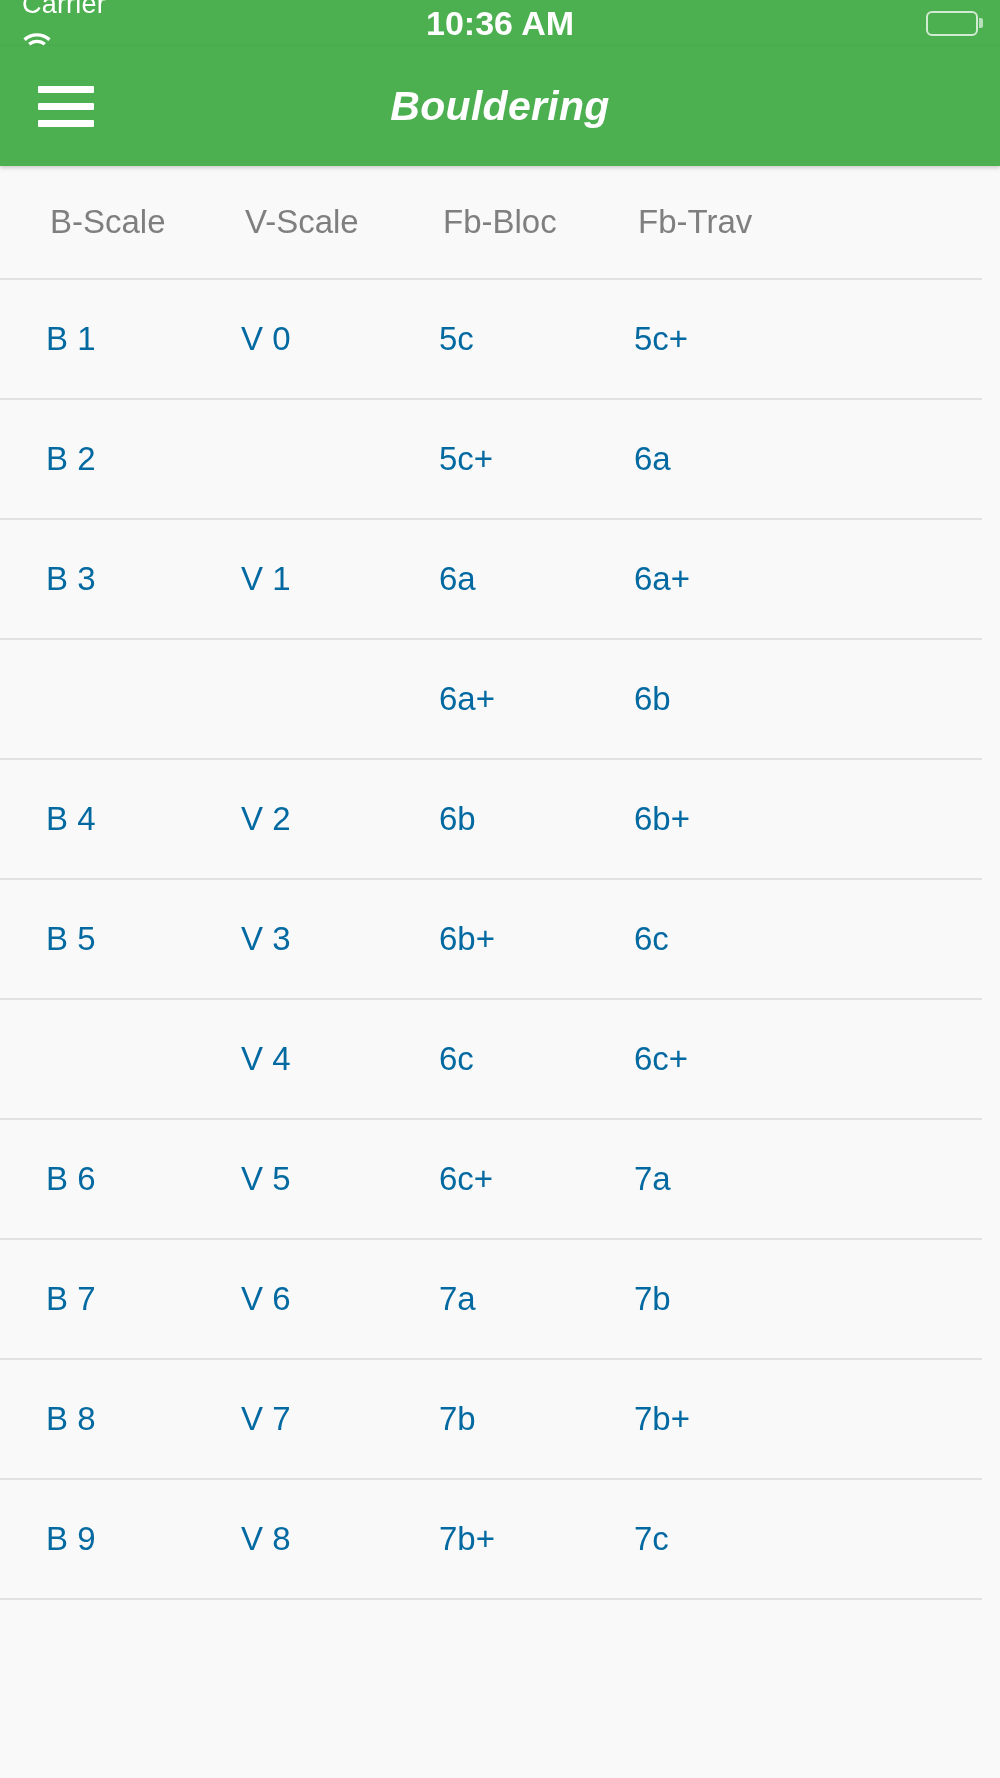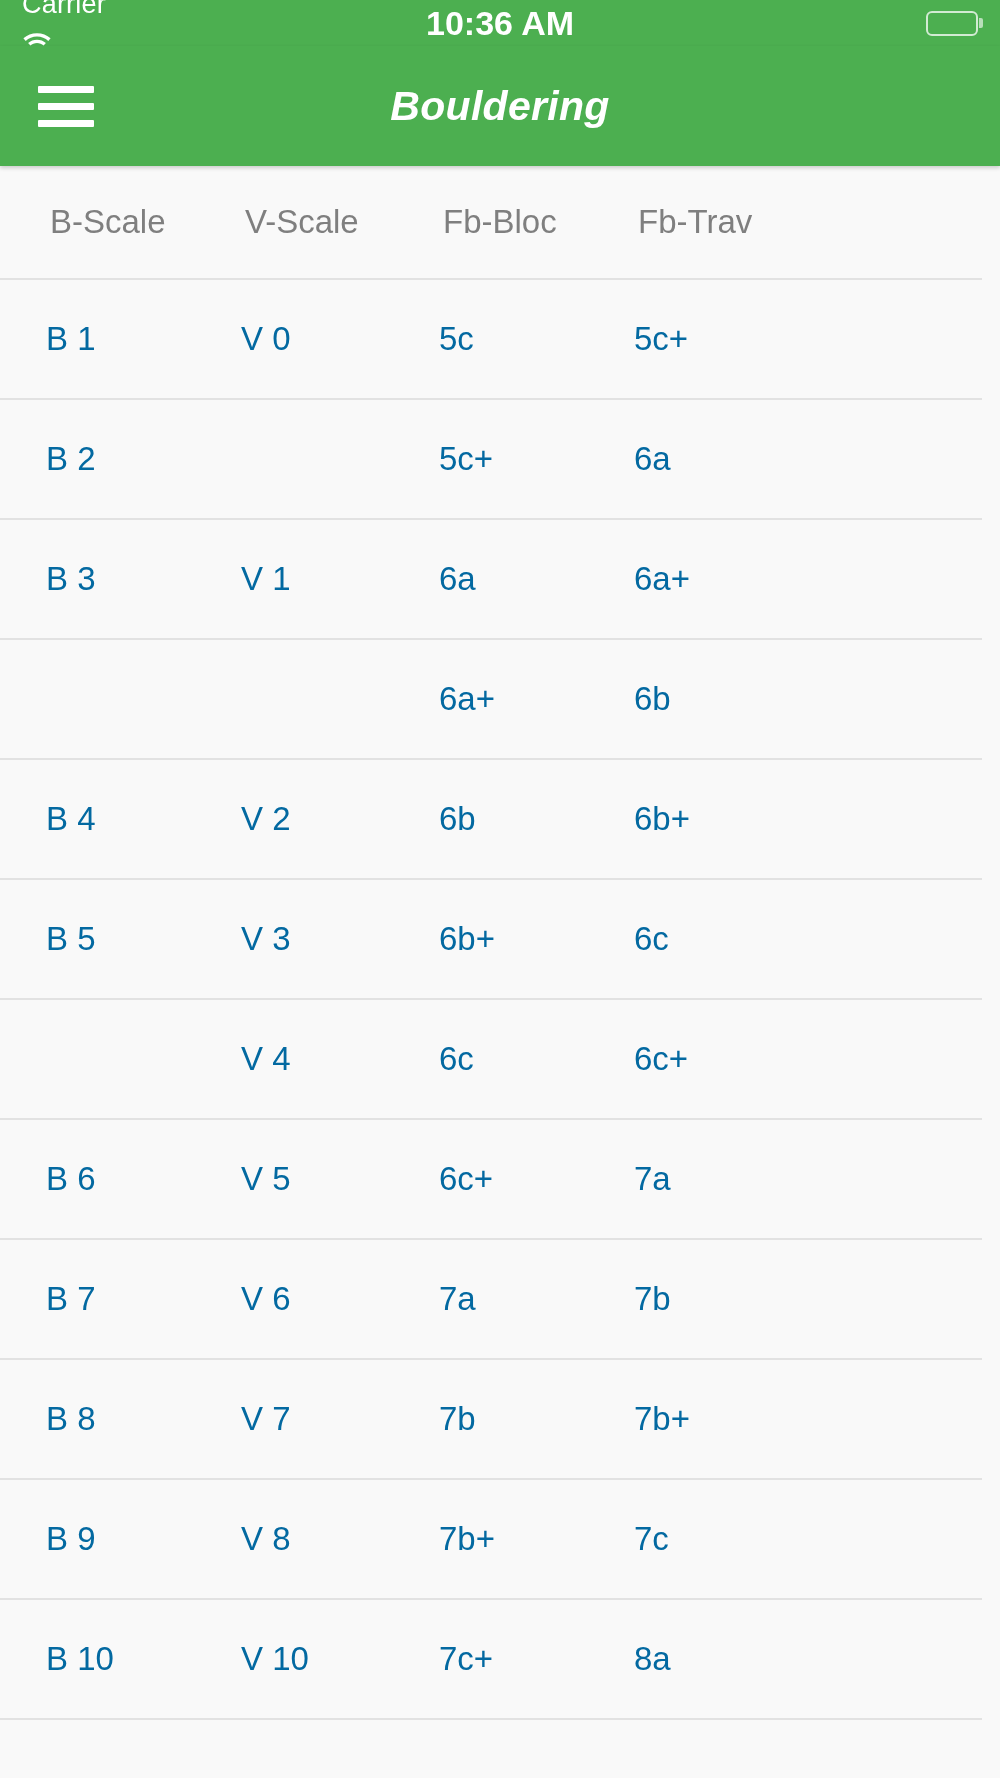--- a/index.html
+++ b/index.html
@@ -237,21 +237,15 @@
           <td>V 7</td>
           <td>7b</td>
           <td>7b+</td>
         </tr>
         <tr>
           <td>B 9</td>
           <td>V 8</td>
           <td>7b+</td>
           <td>7c</td>
         </tr>
-        <tr>
-          <td>B 10</td>
-          <td>V 10</td>
-          <td>7c+</td>
-          <td>8a</td>
-        </tr>
       </tbody>
   </table>
 </div>
 
 </body></html>

